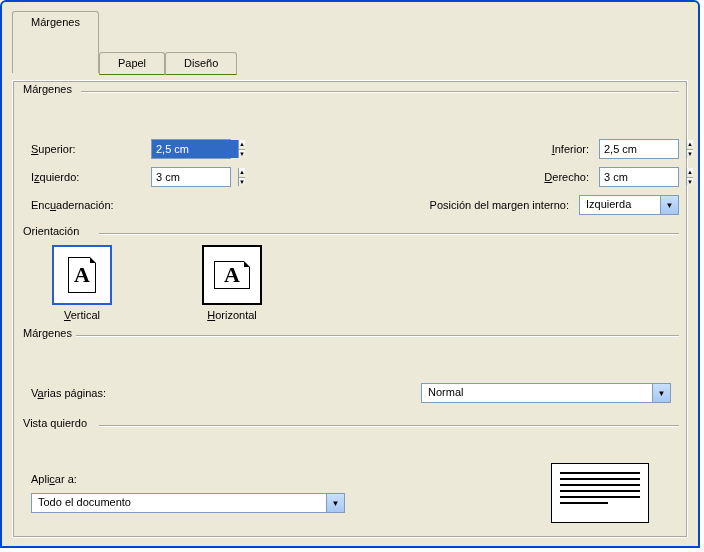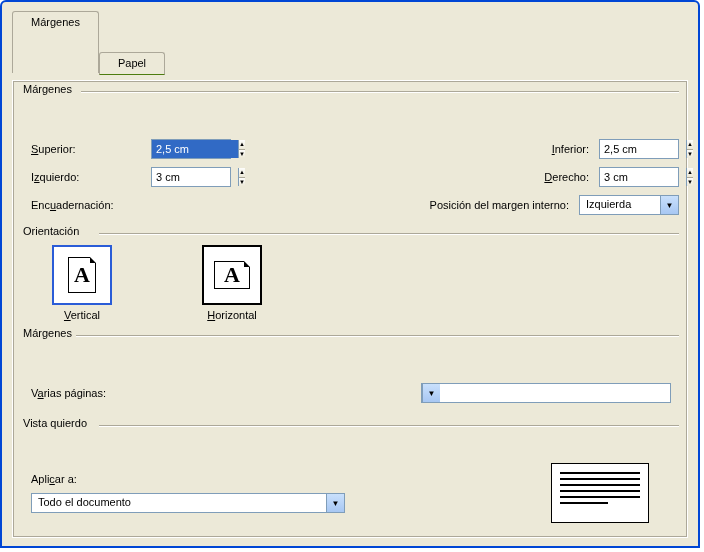--- a/index.html
+++ b/index.html
@@ -238,20 +238,21 @@
 <body>
 
 <div class="window">
 
 
   <div class="body">
 
     <div class="tabs">
       <div class="tab active">Márgenes</div>
       <div class="tab">Papel</div>
+      <div class="tab">Diseño</div>
     </div>
 
     <div class="frame">
 
       <div class="group" style="margin-top:10px;">
         <span class="legend">Márgenes</span>
         <div class="line"></div>
         <div class="rows">
           <div class="row">
             <span class="lbl" style="width:120px"><span class="under">S</span>uperior:</span>
@@ -323,20 +324,21 @@
       </div>
 
       <div class="group">
         <span class="legend">Márgenes</span>
         <div class="line" style="margin-left:50px"></div>
         <div class="rows">
           <div class="row">
             <span class="lbl" style="width:120px">V<span class="under">a</span>rias páginas:</span>
             <span style="flex:1"></span>
             <span class="combo" style="width:250px; margin-right:8px">
+              <span class="val">Normal</span>
               <span class="drop">▼</span>
             </span>
           </div>
         </div>
       </div>
 
       <div class="group" style="margin-top:18px;">
         <span class="legend">Vista quierdo</span>
         <div class="line" style="margin-left:78px"></div>
         <div class="rows" style="position:relative;">

